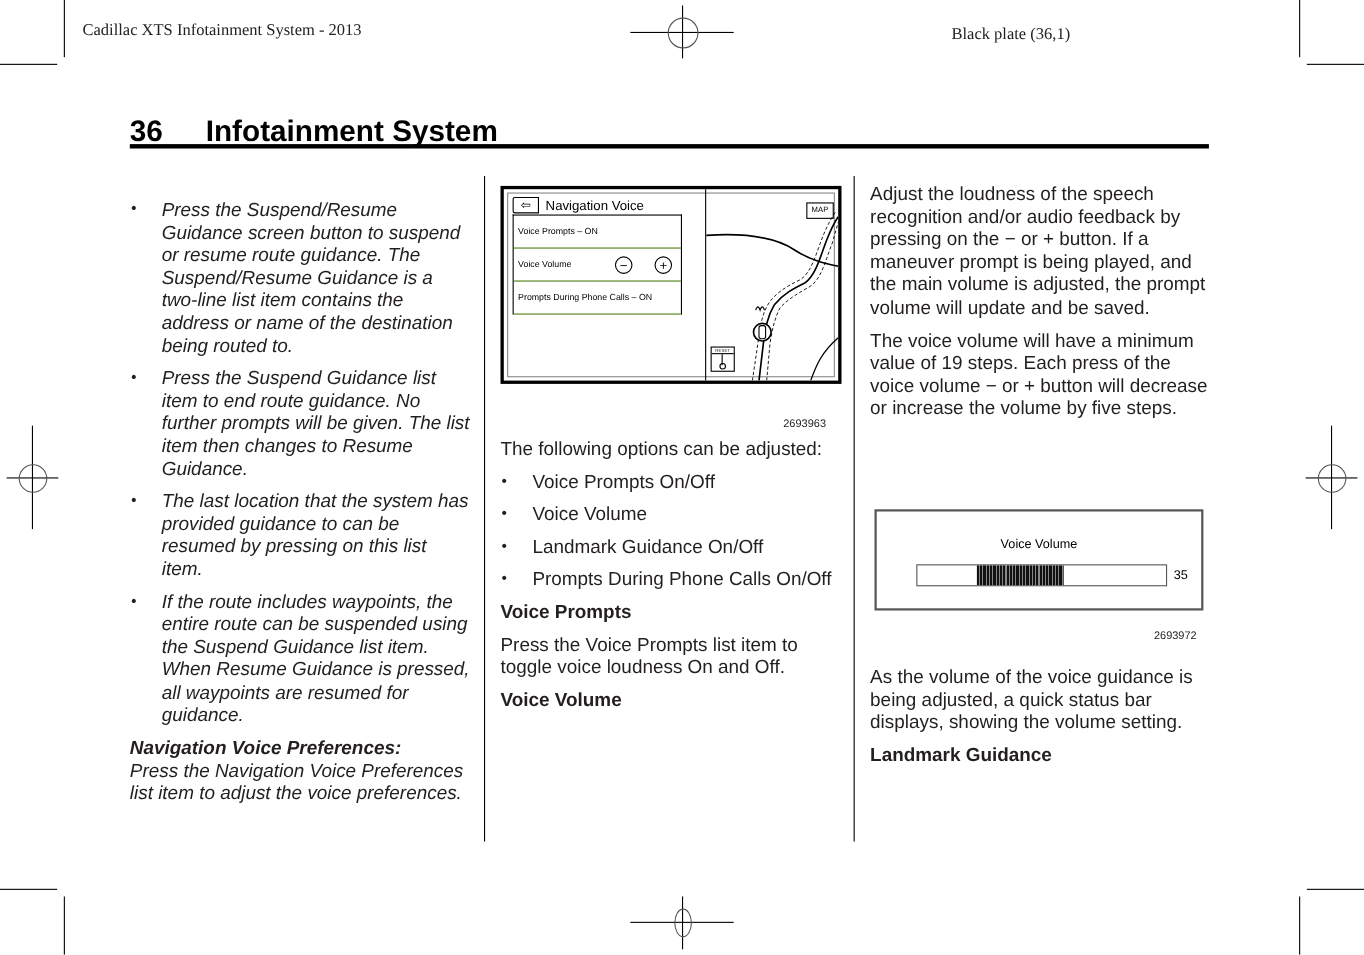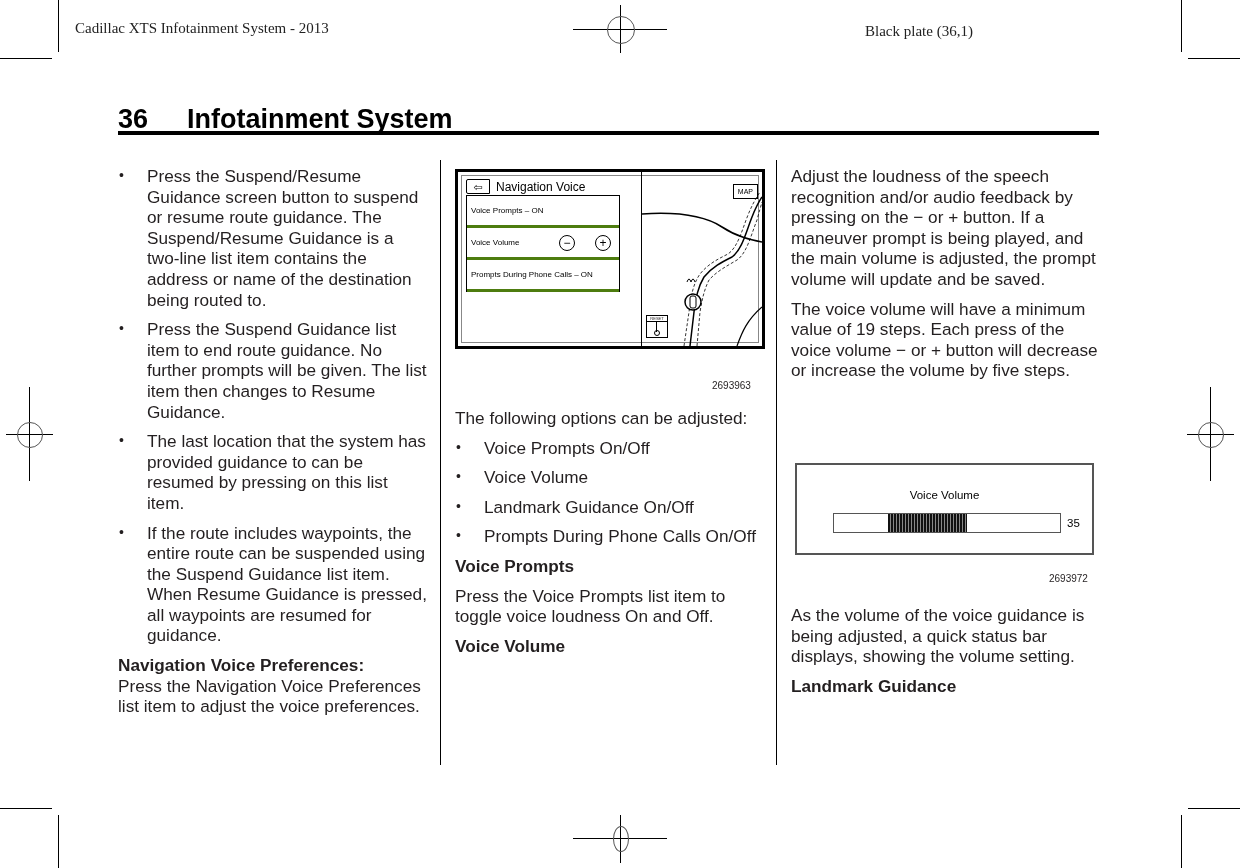--- a/index.html
+++ b/index.html
@@ -19,21 +19,21 @@
   .bold { font-weight:bold; }
   .col-divider { position:absolute; width:1px; background:#000; top:160px; height:605px; }
   .figure-id { position:absolute; font-size:10px; color:#231f20; }
   
   .screen { position:absolute; left:455px; top:169px; width:310px; height:180px; border:3px solid #000; box-sizing:border-box; background:#fff; }
   .screen .divider { position:absolute; left:183px; top:0; width:1px; height:100%; background:#000; }
   .screen .inner-border { position:absolute; left:3px; top:3px; right:3px; bottom:3px; border:1px solid #888; }
   .nav-header { position:absolute; left:8px; top:7px; font-size:12px; color:#000; display:flex; align-items:center; }
   .back-btn { width:22px; height:13px; border:1px solid #000; margin-right:6px; display:flex; align-items:center; justify-content:center; font-size:11px; line-height:10px; border-radius:2px 0 0 2px; }
   .nav-list { position:absolute; left:8px; top:23px; width:152px; border:1px solid #000; border-bottom:none; }
-  .nav-row { height:29px; border-bottom:3px solid #4d7c0f; font-size:8px; display:flex; align-items:center; padding-left:4px; position:relative; color:#000; }
+  .nav-row { height:29px; border-bottom:1px solid #4d7c0f; font-size:8px; display:flex; align-items:center; padding-left:4px; position:relative; color:#000; }
   .round-btn { position:absolute; width:14px; height:14px; border:1px solid #000; border-radius:50%; display:flex; align-items:center; justify-content:center; font-size:12px; line-height:12px; top:7px; }
   .map-btn { position:absolute; right:4px; top:12px; font-size:7px; border:1px solid #000; padding:3px 4px; color:#000; }
   .reset-icon { position:absolute; left:188px; bottom:8px; width:20px; height:21px; border:1px solid #000; font-size:4px; text-align:center; }
   
   .vol-box { position:absolute; left:795px; top:463px; width:299px; height:92px; border:2px solid #555; box-sizing:border-box; background:#fff; }
   .vol-title { position:absolute; left:0; right:0; top:24px; text-align:center; font-size:11.5px; color:#000; }
   .vol-track { position:absolute; left:36px; top:48px; width:228px; height:20px; border:1px solid #555; box-sizing:border-box; background:#fff; }
   .vol-fill { position:absolute; top:0; height:100%; background:repeating-linear-gradient(90deg,#111 0px,#111 2px,#888 2px,#888 3px); }
   .vol-num { position:absolute; left:270px; top:52px; font-size:11.5px; color:#000; }
 </style>
@@ -69,21 +69,21 @@
 <div class="running-head" style="left:865px;top:23px;">Black plate (36,1)</div>
 
 <div class="page-title">
   <span class="num">36</span><span>Infotainment System</span>
 </div>
 <div class="title-rule"></div>
 
 <div class="col-divider" style="left:440px;"></div>
 <div class="col-divider" style="left:776px;"></div>
 
-<div class="col" style="left:118px;top:166px;width:310px;">
+<div class="col" style="left:118px;top:180px;width:310px;font-style:italic;">
   <div class="bullet">Press the Suspend/Resume Guidance screen button to suspend or resume route guidance. The Suspend/Resume Guidance is a two-line list item contains the address or name of the destination being routed to.</div>
   <div class="bullet">Press the Suspend Guidance list item to end route guidance. No further prompts will be given. The list item then changes to Resume Guidance.</div>
   <div class="bullet">The last location that the system has provided guidance to can be resumed by pressing on this list item.</div>
   <div class="bullet">If the route includes waypoints, the entire route can be suspended using the Suspend Guidance list item. When Resume Guidance is pressed, all waypoints are resumed for guidance.</div>
   <p style="margin-top:4px;">
     <span class="bold">Navigation Voice Preferences:</span><br>
     <span>Press the Navigation Voice Preferences list item to adjust the voice preferences.</span>
   </p>
 </div>
 
@@ -120,21 +120,21 @@
   </svg>
   <div class="map-btn">MAP</div>
   <div class="reset-icon">
     <div style="border-bottom:1px solid #000;">RESET</div>
     <div style="position:absolute;left:9px;top:6px;width:1px;height:10px;background:#000;"></div>
     <div style="position:absolute;left:7px;top:14px;width:4px;height:4px;border:1px solid #000;border-radius:50%;"></div>
   </div>
 </div>
 <div class="figure-id" style="left:712px;top:380px;">2693963</div>
 
-<div class="col" style="left:455px;top:408px;width:310px;">
+<div class="col" style="left:455px;top:398px;width:310px;">
   <p>The following options can be adjusted:</p>
   <div class="bullet">Voice Prompts On/Off</div>
   <div class="bullet">Voice Volume</div>
   <div class="bullet">Landmark Guidance On/Off</div>
   <div class="bullet">Prompts During Phone Calls On/Off</div>
   <p class="bold">Voice Prompts</p>
   <p>Press the Voice Prompts list item to toggle voice loudness On and Off.</p>
   <p class="bold">Voice Volume</p>
 </div>
 

